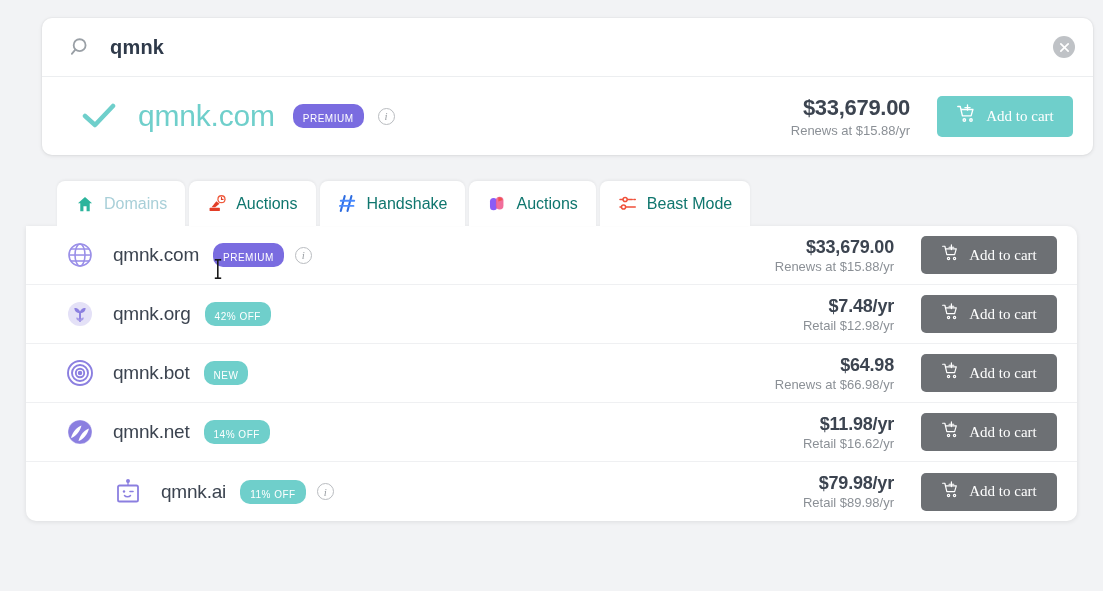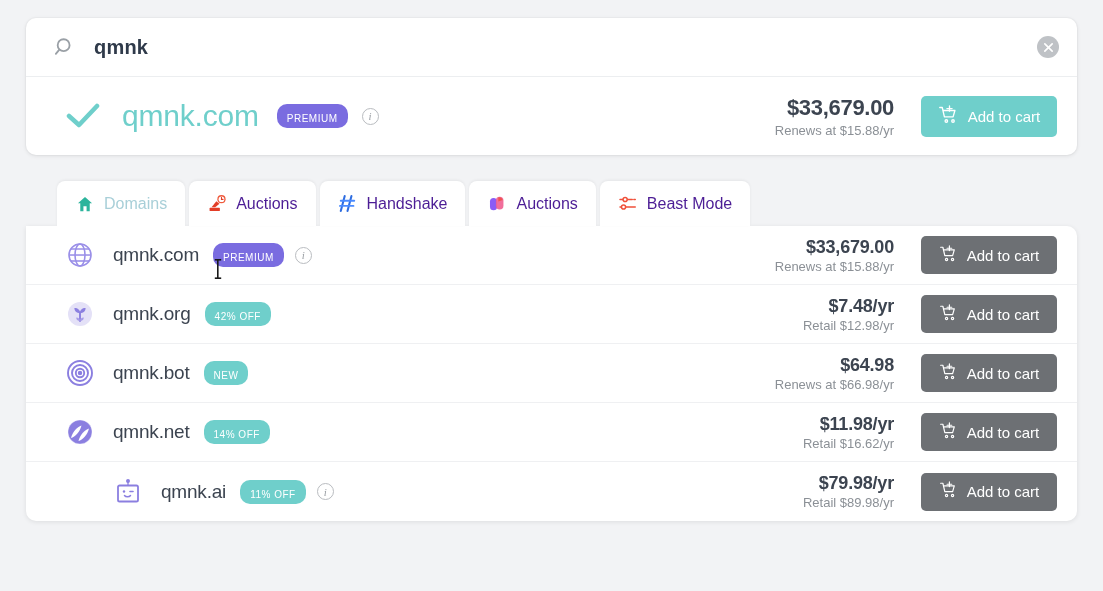--- a/index.html
+++ b/index.html
@@ -8,21 +8,21 @@
     height: 591px;
     background: #f2f3f5;
     font-family: "Liberation Sans", sans-serif;
     overflow: hidden;
   }
   .page { position: relative; width: 1103px; height: 591px; padding: 0; }
 
   
   .search-card {
     position: absolute;
-    left: 26px; top: 18px;
+    left: 42px; top: 18px;
     width: 1051px;
     background: #ffffff;
     border-radius: 10px;
     box-shadow: 0 1px 4px rgba(0,0,0,0.09), 0 0 0 1px rgba(0,0,0,0.02);
     overflow: hidden;
   }
   .search-row {
     height: 59px;
     display: flex;
     align-items: center;
@@ -95,21 +95,21 @@
   .price-main { font-size: 22px; color: #3c4450; font-weight: bold; letter-spacing: -0.3px; }
   .price-sub { font-size: 13px; color: #8b9096; margin-top: 2px; }
   .cart-btn {
     display: flex; align-items: center; justify-content: center;
     gap: 9px;
     border-radius: 5px;
     color: #ffffff;
     font-size: 15px;
     cursor: pointer;
     border: none;
-    font-family: Liberation Sans, sans-serif;
+    font-family: Liberation Serif, serif;
   }
   .cart-btn.teal { background: #6fcfcb; width: 136px; height: 41px; }
   .cart-btn.gray { background: #6d7074; width: 136px; height: 38px; }
 
   
   .tabs-wrap {
     position: absolute;
     left: 26px; top: 181px;
     display: flex;
     align-items: flex-end;
@@ -118,21 +118,21 @@
   }
   .tab {
     height: 45px;
     display: flex;
     align-items: center;
     gap: 9px;
     padding: 0 18px;
     background: #ffffff;
     border-radius: 8px 8px 0 0;
     font-size: 16px;
-    color: #4c1d95;
+    color: #0f766e;
     cursor: pointer;
     box-shadow: 0 -1px 3px rgba(0,0,0,0.06);
     position: relative;
   }
   .tab.active { color: #a8cfd8; margin-left: 31px; }
   .tab.active:after {
     content: "";
     position: absolute;
     left: 0; right: 0; bottom: -1px;
     height: 3px;

